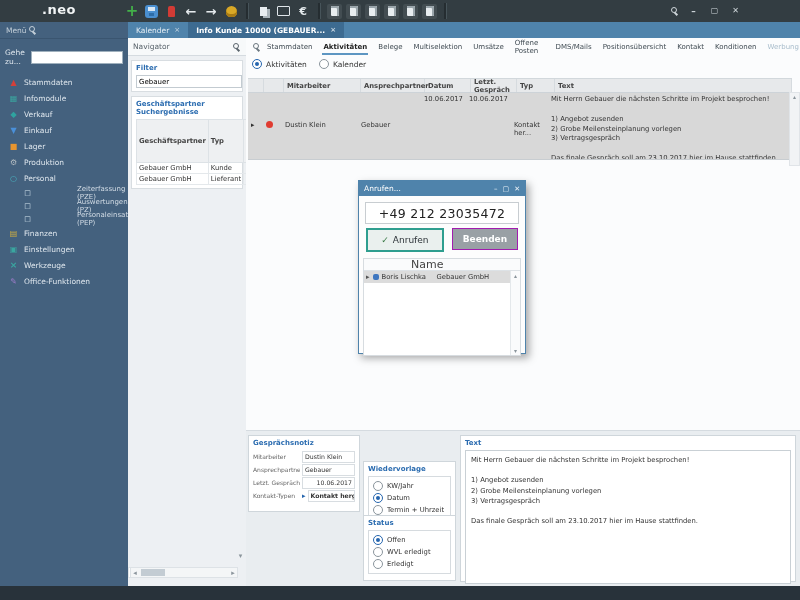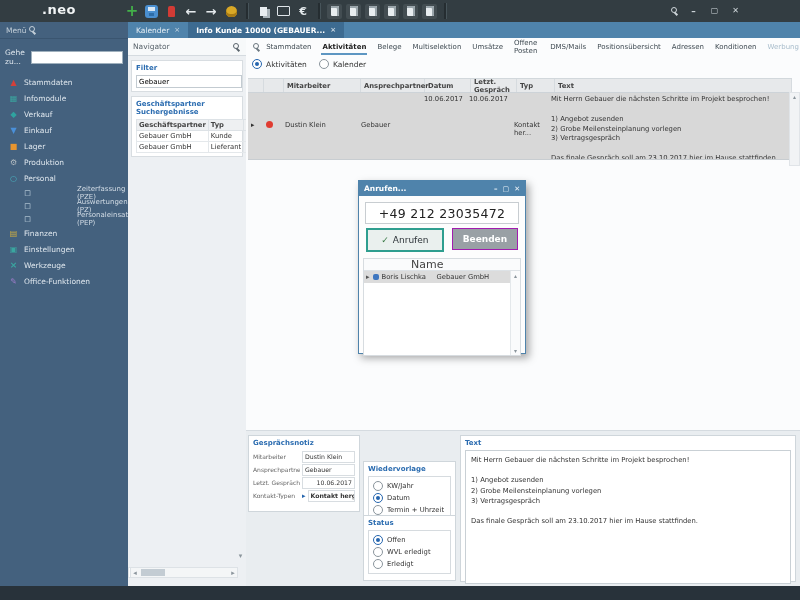--- a/index.html
+++ b/index.html
@@ -72,21 +72,21 @@
   .navigator{position:absolute;left:128px;top:38px;width:118px;height:548px;background:#edf0f3;
              border-right:1px solid #b9c4cc;}
   .nav-header{height:17px;background:#f7f9fa;border-bottom:1px solid #d5dbe0;display:flex;
               align-items:center;justify-content:space-between;padding:0 5px;color:#5a6call;color:#5a646c;}
   .npanel{background:#fff;border:1px solid #d8dde1;margin:4px 3px;padding:3px 4px;}
   .bluehead{color:#2b6cb0;font-weight:700;font-size:7px;margin-bottom:3px;}
   .filter-input{width:100px;height:11px;border:1px solid #c3cbd1;font-size:7px;padding:0 2px;
                 font-family:inherit;}
   .ntable{width:100%;border-collapse:collapse;font-size:6.8px;}
   .ntable th{background:#eef0f2;border:1px solid #dde2e6;font-weight:700;text-align:left;
-             padding:1px 2px;color:#444;}
+             padding:17px 2px;color:#444;}
   .ntable td{border:1px solid #e4e8eb;padding:1px 2px;color:#333;}
   .nav-vsb{position:absolute;right:1px;bottom:26px;width:9px;height:9px;color:#8b959c;font-size:7px;
            display:flex;align-items:center;justify-content:center;}
   .nav-hsb{position:absolute;left:2px;bottom:8px;width:106px;height:9px;background:#f4f6f7;
            border:1px solid #dde2e6;display:flex;align-items:center;color:#8b959c;font-size:7px;}
   .nav-hsb .thumb{width:24px;height:7px;background:#c3ccd3;margin-left:2px;}
   .nav-hsb .ar{width:8px;text-align:center;}
   .nav-hsb .ar.right{margin-left:auto;}
   .scroll-corner{position:absolute;left:0;bottom:8px;width:8px;height:9px;background:#fff;
                  border:1px solid #e0e4e8;}
@@ -124,21 +124,21 @@
   .vmid{padding-top:28px !important;}
   .reddot{width:7px;height:7px;border-radius:50%;background:#e03c31;display:inline-block;}
   .expn{color:#555;font-size:7px;}
   .pre{white-space:pre-line;line-height:1.45;}
   .atable-sb{position:absolute;right:0;top:54px;width:9px;height:72px;background:#f1f3f5;
              border:1px solid #e0e4e8;color:#8b959c;font-size:6px;text-align:center;}
   
   .dialog{position:absolute;left:358px;top:180px;width:166px;height:172px;background:#fdfdfd;
           border:1px solid #4f83ab;box-shadow:3px 4px 8px rgba(0,0,0,.35);}
   .dlg-title{height:15px;background:#4f83ab;color:#fff;display:flex;align-items:center;
-             padding:0 5px;font-size:7.5px;font-weight:700;}
+             padding:0 5px;font-size:7.5px;font-weight:400;}
   .dlg-controls{margin-left:auto;display:flex;gap:5px;font-size:7px;color:#eaf1f6;}
   .dlg-phone{margin:6px 6px 4px 6px;height:20px;border:1px solid #c8cdd1;display:flex;
              align-items:center;justify-content:center;font-size:12.5px;color:#222;letter-spacing:.3px;
              background:#fff;}
   .dlg-btnrow{display:flex;gap:8px;margin:3px 7px 6px 7px;}
   .btn-call{flex:1.15;height:20px;border:2px solid #2f9e8f;background:#eaf0ee;display:flex;
             align-items:center;justify-content:center;gap:4px;font-size:9px;color:#2d3338;font-weight:500;}
   .btn-call .chk{color:#3a7a46;font-size:9px;}
   .btn-end{flex:1;height:20px;background:#99a0a5;border:1px solid #a21caf;display:flex;
            align-items:center;justify-content:center;font-size:9px;color:#fff;font-weight:600;}
@@ -331,21 +331,21 @@
     <div class="main-tabs">
       <span class="pinico" style="color:#6b7differ;color:#6b777f;"></span>
       <span class="mtab">Stammdaten</span>
       <span class="mtab active">Aktivitäten</span>
       <span class="mtab">Belege</span>
       <span class="mtab">Multiselektion</span>
       <span class="mtab">Umsätze</span>
       <span class="mtab">Offene Posten</span>
       <span class="mtab">DMS/Mails</span>
       <span class="mtab">Positionsübersicht</span>
-      <span class="mtab">Adressen</span>
+      <span class="mtab">Kontakt</span>
       <span class="mtab">Konditionen</span>
       <span class="mtab disabled">Werbung</span>
     </div>
     <div class="view-row">
       <span class="radio-item">
         <span class="rad sel"></span>
         <span>Aktivitäten</span>
       </span>
       <span class="radio-item">
         <span class="rad"></span>

